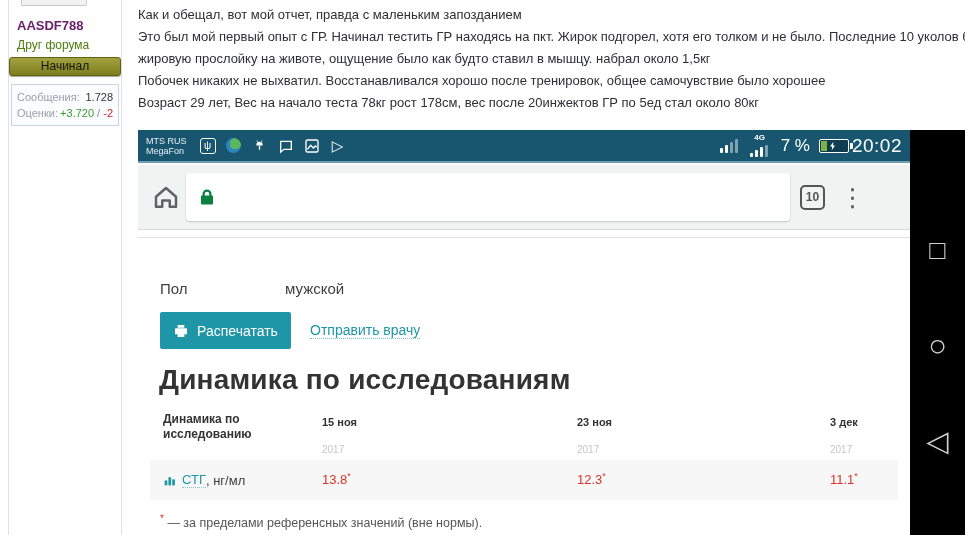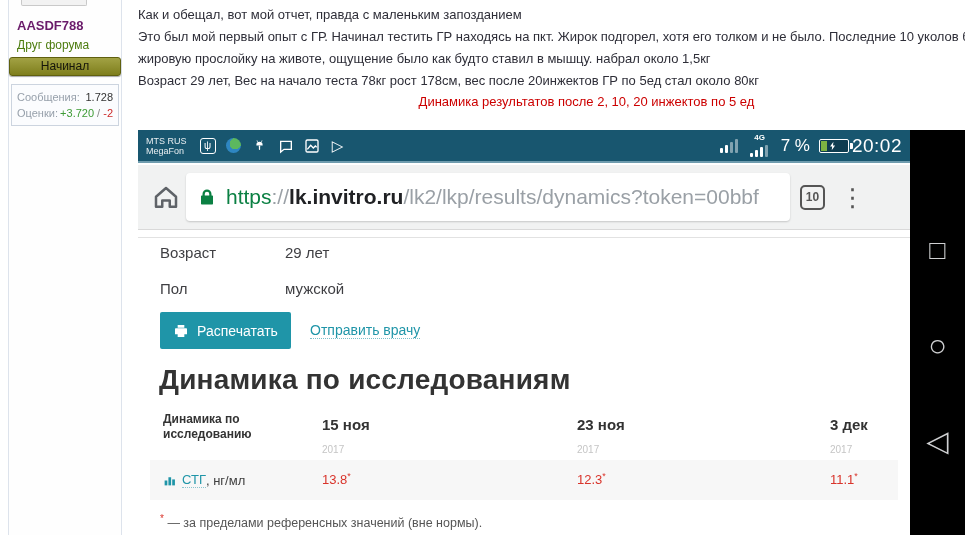--- a/index.html
+++ b/index.html
@@ -84,21 +84,21 @@
   .row1 { top:14px; width:500px; }
   .row2 { top:50px; width:500px; }
   .print-btn { position:absolute; left:22px; top:82px; width:131px; height:37px; background:#1f95a8;
                color:#fff; font-size:14px; border:none; border-radius:2px; display:flex; align-items:center;
                justify-content:center; gap:8px; cursor:pointer; }
   .send-link { position:absolute; left:172px; top:92px; font-size:14px; color:#1f95a8;
                border-bottom:1px dotted #7bc0cc; text-decoration:none; cursor:pointer; }
   .page-heading { position:absolute; left:21px; top:134px; font-size:28px; color:#333; font-weight:bold;
                   letter-spacing:.2px; }
   .th-col0 { position:absolute; left:25px; top:182px; font-size:12px; font-weight:bold; color:#333; line-height:15px; }
-  .th-date { position:absolute; top:186px; font-size:15px; font-weight:bold; color:#333; }
+  .th-date { position:absolute; top:186px; font-size:11px; font-weight:bold; color:#333; }
   .th-year { position:absolute; top:214px; font-size:10px; color:#c5c5c5; }
   .c1 { left:184px; } .c2 { left:439px; } .c3 { left:692px; }
   .data-row { position:absolute; left:12px; top:230px; width:748px; height:40px; background:#f7f7f7; }
   .test-cell { position:absolute; left:13px; top:12px; font-size:13px; display:flex; align-items:center; }
   .test-link { color:#1f95a8; border-bottom:1px dotted #8cc5cf; margin-left:6px; cursor:pointer; }
   .test-unit { color:#404040; }
   .val { position:absolute; top:11px; font-size:13px; color:#d9342b; }
   .v1 { left:172px; } .v2 { left:427px; } .v3 { left:680px; }
   .val sup { font-size:9px; }
   .footnote { position:absolute; left:22px; top:283px; font-size:12.5px; color:#555; }
@@ -133,22 +133,22 @@
         <span class="stats-label">Оценки:</span>
         <span class="stats-val"><span class="val-pos">+3.720</span><span class="val-sep"> / </span><span class="val-neg">-2</span></span>
       </div>
     </div>
   </aside>
 
   <main class="post">
     <div class="post-line">Как и обещал, вот мой отчет, правда с маленьким запозданием</div>
     <div class="post-line">Это был мой первый опыт с ГР. Начинал тестить ГР находясь на пкт. Жирок подгорел, хотя его толком и не было. Последние 10 уколов было больно ставить в</div>
     <div class="post-line">жировую прослойку на животе, ощущение было как будто ставил в мышцу. набрал около 1,5кг</div>
+    <div class="post-line">Побочек никаких не выхватил. Восстанавливался хорошо после тренировок, общее самочувствие было хорошее</div>
     <div class="post-line">Возраст 29 лет, Вес на начало теста 78кг рост 178см, вес после 20инжектов ГР по 5ед стал около 80кг</div>
-    <div class="post-highlight">Динамика результатов после 2, 10, 20 инжектов по 5 ед</div>
   </main>
 
   <div class="statusbar">
     <div class="carrier">
       <div>MTS RUS</div>
       <div>MegaFon</div>
     </div>
     <span class="st-ico">
         <span class="usb-box">ψ</span>
       </span>
@@ -202,33 +202,28 @@
   <div class="toolbar">
     <div class="home-btn">
       <svg width="30" height="30" viewBox="0 0 24 24">
           <path fill="none" stroke="#5f6368" stroke-width="2" stroke-linejoin="round" d="M4 11L12 4l8 7v8h-5v-5h-6v5H4z"></path>
         </svg>
     </div>
     <div class="urlbar">
       <svg width="18" height="18" viewBox="0 0 24 24">
           <path fill="#0b8043" d="M6 10V8a6 6 0 0112 0v2h1a1 1 0 011 1v10a1 1 0 01-1 1H5a1 1 0 01-1-1V11a1 1 0 011-1zm3 0h6V8a3 3 0 00-6 0z"></path>
         </svg>
-      <div class="urltext"><span class="u-scheme">https</span><span class="u-sep">://</span><span class="u-domain">lk.invitro.ru</span><span class="u-path">/lk2/lkp/results/dynamics?token=00bbf</span></div>
     </div>
     <div class="tabs-btn">10</div>
     <div class="menu-btn">⋮</div>
   </div>
 
   <div class="content">
     <div class="content-topline"></div>
 
-    <div class="field-row row1">
-      <span class="field-label">Возраст</span>
-      <span class="field-value">29 лет</span>
-    </div>
     <div class="field-row row2">
       <span class="field-label">Пол</span>
       <span class="field-value">мужской</span>
     </div>
 
     <button class="print-btn">
       <svg width="16" height="16" viewBox="0 0 24 24">
           <path fill="#fff" d="M7 3h10v4H7zM4 8h16a1 1 0 011 1v8h-4v4H7v-4H3V9a1 1 0 011-1zm5 9h6v3H9z"></path>
         </svg>
       <span>Распечатать</span>

